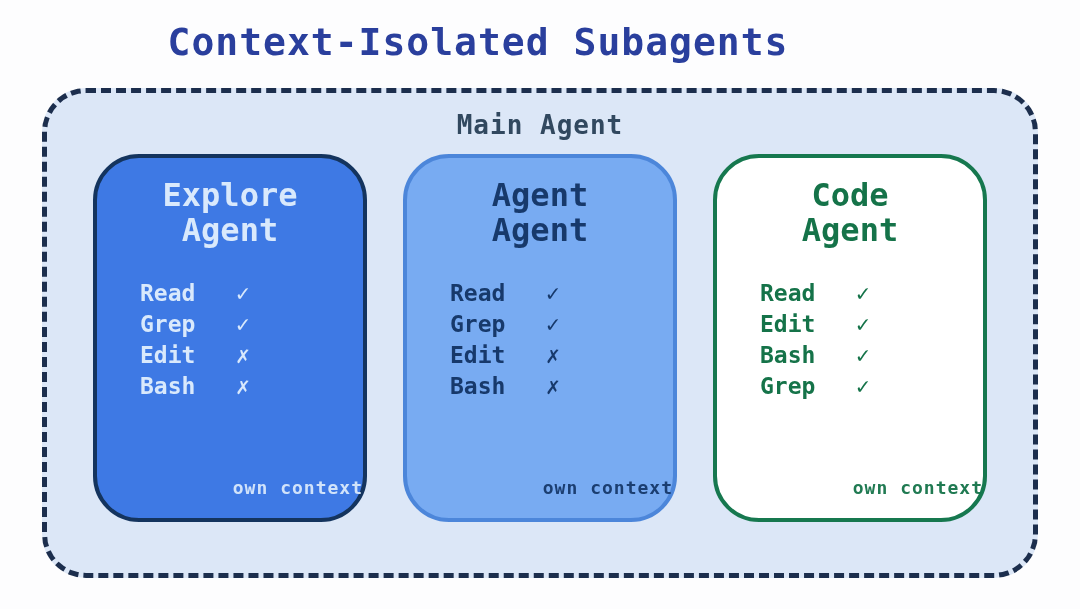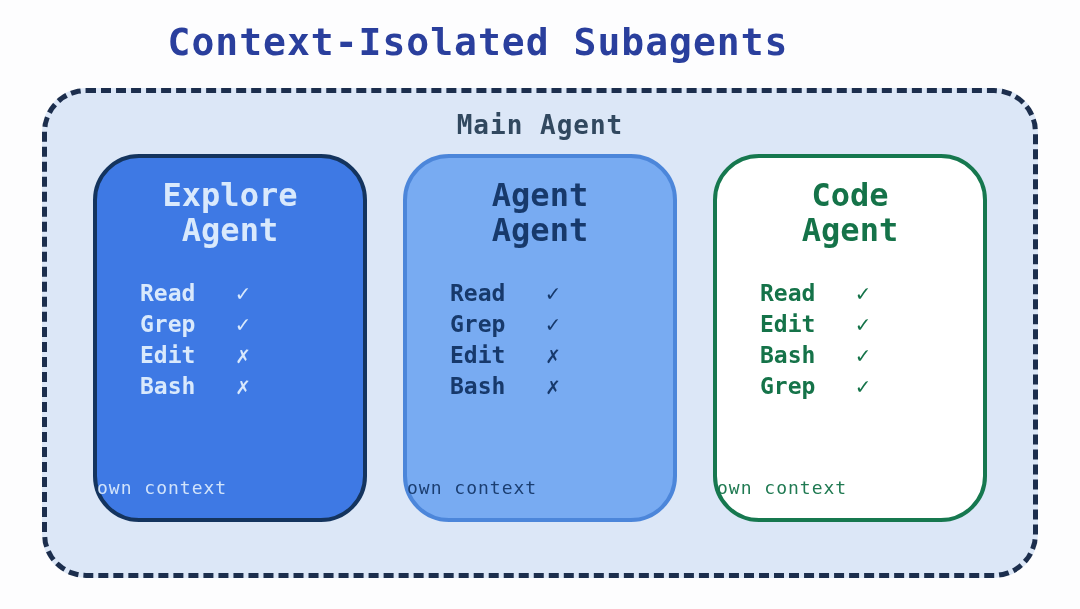--- a/index.html
+++ b/index.html
@@ -90,23 +90,23 @@
   }
   .tool-name {
     width: 96px;
     margin-left: 17px;
   }
   .tool-mark {
     width: 30px;
   }
   .agent-card-footer {
     margin-top: auto;
-    text-align: left;
+    text-align: right;
     font-size: 18px;
-    font-weight: normal;
+    font-weight: bold;
     letter-spacing: 1px;
     opacity: 0.95;
   }
 </style>
 </head>
 <body>
 
 <div class="page-title">Context-Isolated Subagents</div>
 
 <div class="main-agent-box">

